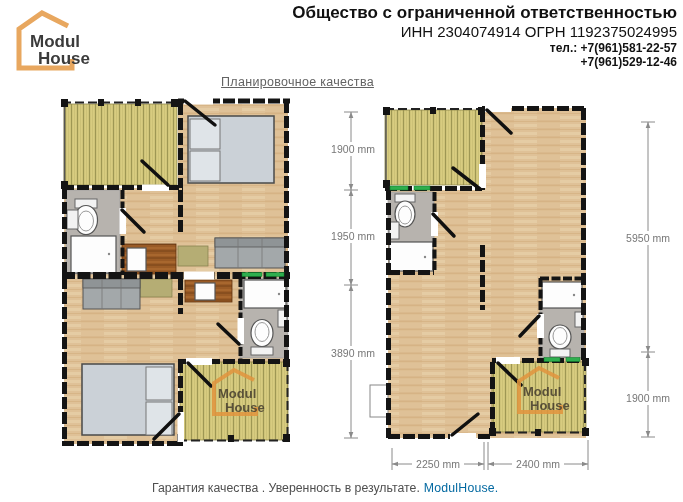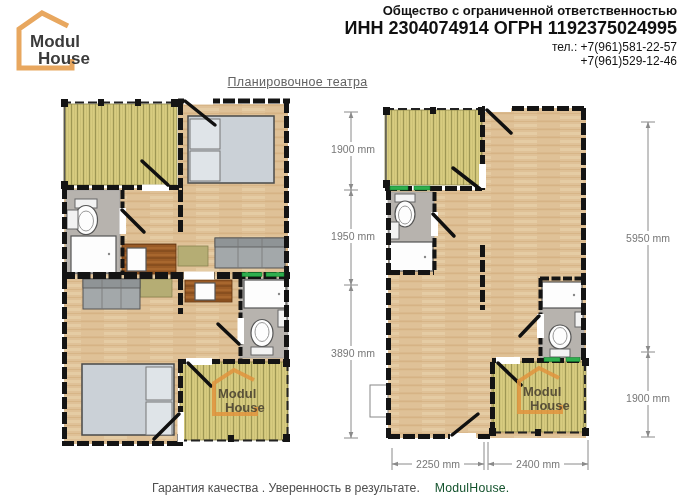--- a/index.html
+++ b/index.html
@@ -2,34 +2,34 @@
 <html><head>
 <meta charset="utf-8">
 <style>
   html,body{margin:0;padding:0;background:#fff;}
   body{width:683px;height:502px;position:relative;overflow:hidden;
        font-family:"Liberation Sans",sans-serif;}
   .abs{position:absolute;}
 
   
   .company{right:6px;top:3px;text-align:right;color:#111;line-height:1.18;}
-  .company .l1{font-size:13px;font-weight:bold;}
+  .company .l1{font-size:17px;font-weight:bold;}
   .company .l2{font-size:14.5px;font-weight:bold;margin-top:2px;}
   .company .l3{font-size:12px;font-weight:bold;margin-top:3px;}
-  .company .l4{font-size:18px;font-weight:bold;}
+  .company .l4{font-size:15px;font-weight:normal;}
   .company .link{font-size:12.5px;font-weight:bold;color:#0a0acc;text-decoration:underline;cursor:pointer;display:block;}
-  .company .ph{font-size:12px;font-weight:normal;}
+  .company .ph{font-size:12px;font-weight:bold;}
 
   
   .title{left:200px;top:75px;width:195px;text-align:center;font-size:12.5px;
          color:#636363;text-decoration:underline;letter-spacing:.3px;}
 
   
   .footer{left:152px;top:481px;font-size:12.3px;color:#4f4f4f;white-space:nowrap;}
-  .footer .brand{color:#14532d;margin-left:15px;letter-spacing:.2px;}
+  .footer .brand{color:#0369a1;margin-left:4px;letter-spacing:.2px;}
 
   
   .wall{stroke:#141414;fill:none;}
   .w5{stroke-width:5;stroke-dasharray:12 3;}
   .w7{stroke-width:7;stroke-dasharray:13 2.5;}
   .w4{stroke-width:4;stroke-dasharray:9 2.5;}
   .door{stroke:#101010;stroke-width:3.5;stroke-linecap:round;fill:none;}
   .rail{stroke:#222;stroke-width:2;stroke-dasharray:9 4;fill:none;}
   .rail2{stroke:#555;stroke-width:1.4;fill:none;}
   .gap{fill:#ffffff;}
@@ -83,21 +83,21 @@
   <text class="logo-text" x="30" y="60">House</text>
 </svg>
 
 <div class="abs company">
   <div class="l1">Общество с ограниченной ответственностью</div>
   <div class="l4">ИНН 2304074914 ОГРН 1192375024995</div>
   <div class="ph">тел.: +7(961)581-22-57</div>
   <div class="ph">+7(961)529-12-46</div>
 </div>
 
-<div class="abs title">Планировочное театра</div>
+<div class="abs title">Планировочное качества</div>
 
 <svg class="abs" style="left:58px;top:96px" width="236" height="352" viewBox="0 0 236 352">
 
   <g>
     <rect x="120" y="8" width="110" height="86" fill="url(#pat-wood)"></rect>
     <rect x="6" y="92" width="224" height="88" fill="url(#pat-wood)"></rect>
     <rect x="6" y="180" width="224" height="88" fill="url(#pat-wood)"></rect>
     <rect x="6" y="264" width="114" height="84" fill="url(#pat-wood)"></rect>
   </g>
 

